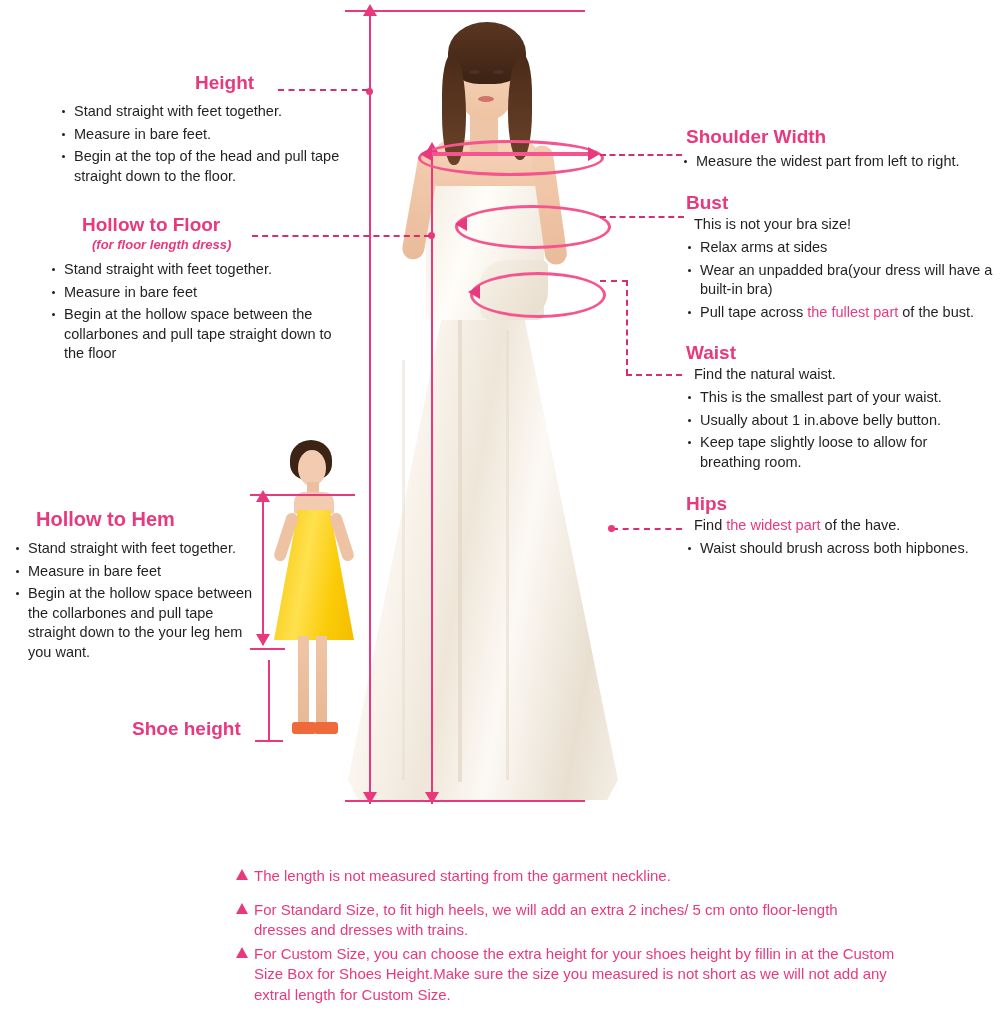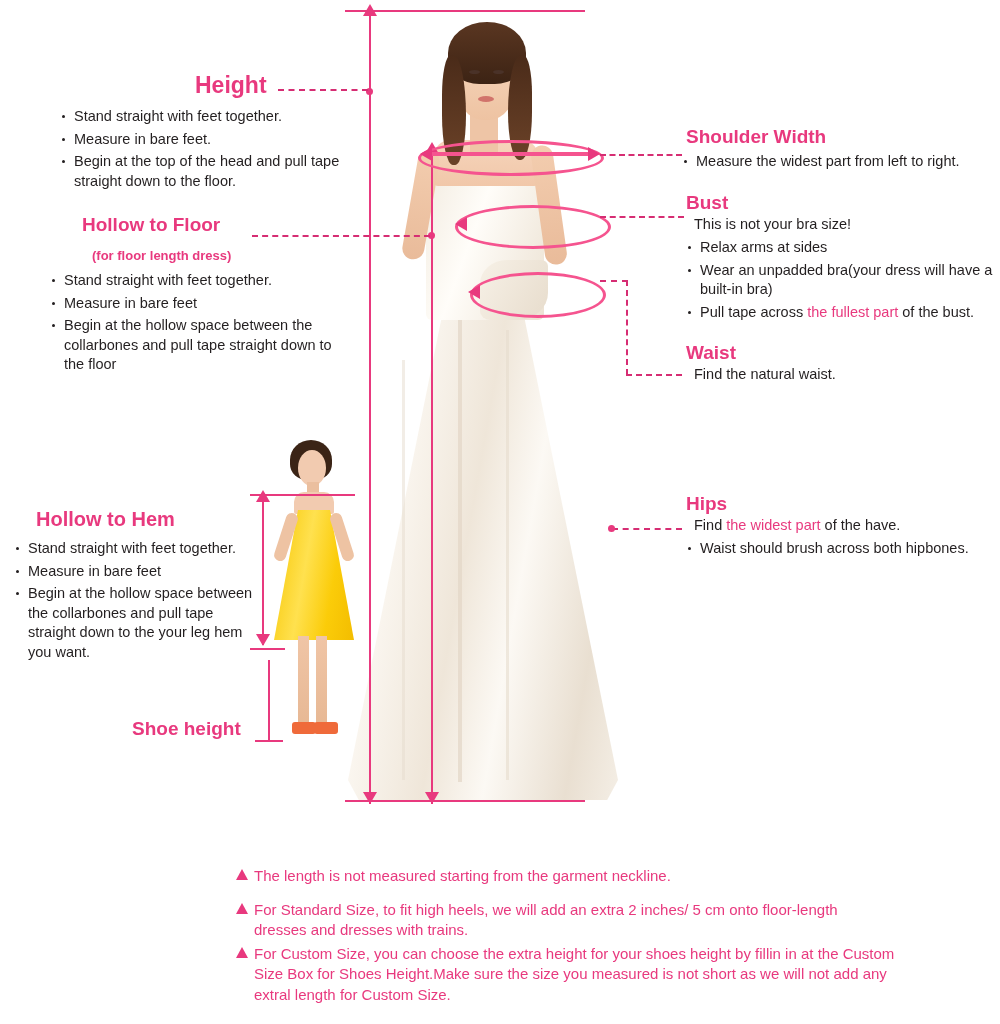--- a/index.html
+++ b/index.html
@@ -212,31 +212,31 @@
   <div class="vline" style="left:262px; top:500px; height:145px;"></div>
   <div class="arrowhead ah-up" style="left:256px; top:490px;"></div>
   <div class="arrowhead ah-down" style="left:256px; top:634px;"></div>
   <div class="hline" style="left:250px; top:494px; width:105px;"></div>
   <div class="hline" style="left:250px; top:648px; width:35px;"></div>
 
   <div class="vline" style="left:268px; top:660px; height:82px;"></div>
   <div class="hline" style="left:255px; top:740px; width:28px;"></div>
 
   <div class="block" style="left:60px; top:72px; width:300px;">
-    <div class="heading" style="font-size:23px; margin-left:135px;">Height</div>
+    <div class="heading" style="font-size:19px; margin-left:135px;">Height</div>
     <ul class="bullets" style="margin-top:8px;">
       <li>Stand straight with feet together.</li>
       <li>Measure in bare feet.</li>
       <li>Begin at the top of the head and pull tape straight down to the floor.</li>
     </ul>
   </div>
 
   <div class="block" style="left:44px; top:214px; width:290px;">
     <div class="heading" style="font-size:19px; margin-left:38px;">Hollow to Floor</div>
-    <div class="subheading" style="margin-left:48px; margin-top:12px;">(for floor length dress)</div>
+    <div class="subheading" style="margin-left:48px; margin-top:1px;font-style:italic;">(for floor length dress)</div>
     <ul class="bullets" style="margin-top:8px; margin-left:6px;">
       <li>Stand straight with feet together.</li>
       <li>Measure in bare feet</li>
       <li>Begin at the hollow space between the collarbones and pull tape straight down to the floor</li>
     </ul>
   </div>
 
   <div class="block" style="left:14px; top:508px; width:240px;">
     <div class="heading" style="font-size:20px; margin-left:22px;">Hollow to Hem</div>
     <ul class="bullets" style="margin-top:8px;">
@@ -265,20 +265,25 @@
       <li>Wear an unpadded bra(your dress will have a built-in bra)</li>
       <li>
         <span>Pull tape across </span><span class="pinktext">the fullest part</span><span> of the bust.</span>
       </li>
     </ul>
   </div>
 
   <div class="block" style="left:686px; top:342px; width:300px;">
     <div class="heading" style="font-size:19px;">Waist</div>
     <div style="color:#231f20; font-size:14.5px; margin-top:2px; margin-left:8px;">Find the natural waist.</div>
+    <ul class="bullets" style="margin-top:6px;">
+      <li>This is the smallest part of your waist.</li>
+      <li>Usually about 1 in.above belly button.</li>
+      <li>Keep tape slightly loose to allow for breathing room.</li>
+    </ul>
   </div>
 
   <div class="block" style="left:686px; top:493px; width:305px;">
     <div class="heading" style="font-size:19px;">Hips</div>
     <div style="color:#231f20; font-size:14.5px; margin-top:2px; margin-left:8px;">
       <span>Find </span><span class="pinktext">the widest part</span><span> of the have.</span>
     </div>
     <ul class="bullets" style="margin-top:6px;">
       <li>Waist should brush across both hipbones.</li>
     </ul>

